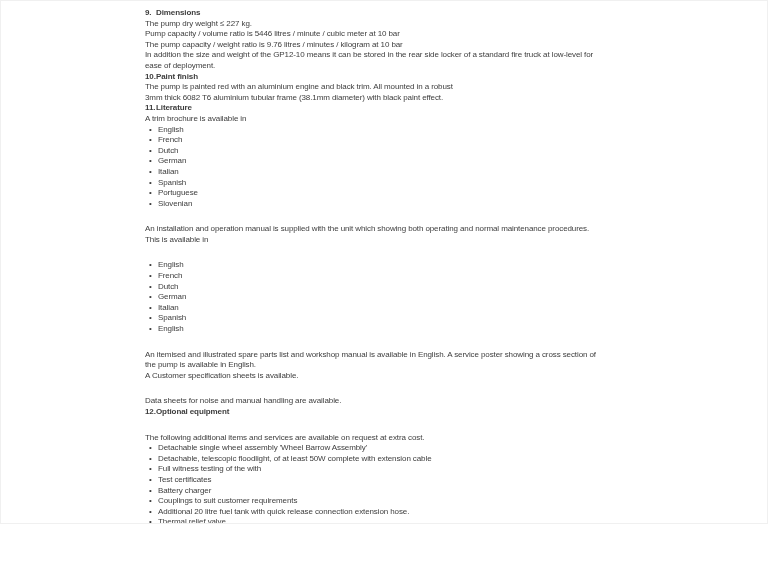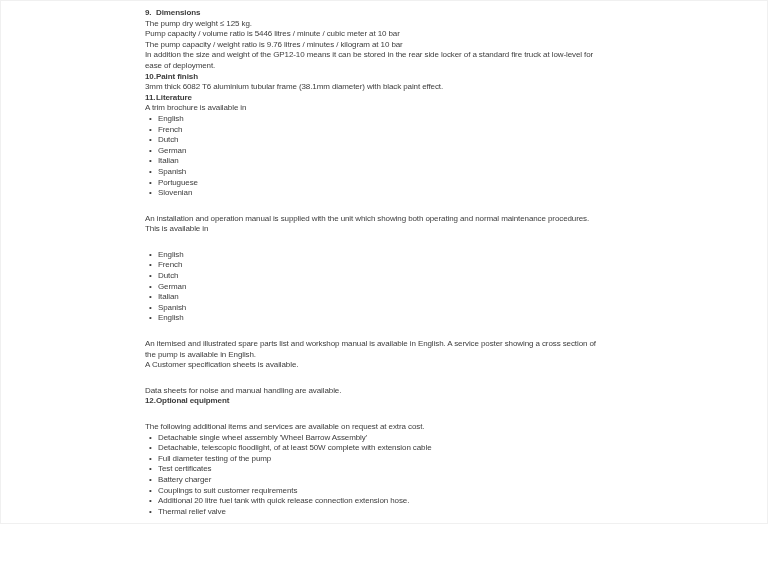--- a/index.html
+++ b/index.html
@@ -50,28 +50,29 @@
     top: 0;
   }
 </style>
 </head>
 <body>
 
 <div class="page">
   <div class="content" id="doc-content">
       <div class="section">
         <div class="heading"><span class="num">9.</span><span>Dimensions</span></div>
-        <div class="line">The pump dry weight ≤ 125 kg.</div>
+        <div class="line">The pump dry weight ≤ 227 kg.</div>
         <div class="line">Pump capacity / volume ratio is 5446 litres / minute / cubic meter at 10 bar</div>
         <div class="line">The pump capacity / weight ratio is 9.76 litres / minutes / kilogram at 10 bar</div>
         <div class="line">In addition the size and weight of the GP12-10 means it can be stored in the rear side locker of a standard fire truck at low-level for</div>
         <div class="line">ease of deployment.</div>
       </div>
       <div class="section">
         <div class="heading"><span class="num">10.</span><span>Paint finish</span></div>
+        <div class="line">The pump is painted red with an aluminium engine and black trim. All mounted in a robust</div>
         <div class="line">3mm thick 6082 T6 aluminium tubular frame (38.1mm diameter) with black paint effect.</div>
       </div>
       <div class="section">
         <div class="heading"><span class="num">11.</span><span>Literature</span></div>
         <div class="line">A trim brochure is available in</div>
         <ul class="bullets">
           <li><span class="bullet">•</span><span>English</span></li>
           <li><span class="bullet">•</span><span>French</span></li>
           <li><span class="bullet">•</span><span>Dutch</span></li>
           <li><span class="bullet">•</span><span>German</span></li>
@@ -100,21 +101,21 @@
         <div class="gap"></div>
         <div class="line">Data sheets for noise and manual handling are available.</div>
       </div>
       <div class="section">
         <div class="heading"><span class="num">12.</span><span>Optional equipment</span></div>
         <div class="gap"></div>
         <div class="line">The following additional items and services are available on request at extra cost.</div>
         <ul class="bullets">
           <li><span class="bullet">•</span><span>Detachable single wheel assembly 'Wheel Barrow Assembly'</span></li>
           <li><span class="bullet">•</span><span>Detachable, telescopic floodlight, of at least 50W complete with extension cable</span></li>
-          <li><span class="bullet">•</span><span>Full diameter testing of the pump</span></li>
+          <li><span class="bullet">•</span><span>Full witness testing of the with</span></li>
           <li><span class="bullet">•</span><span>Test certificates</span></li>
           <li><span class="bullet">•</span><span>Battery charger</span></li>
           <li><span class="bullet">•</span><span>Couplings to suit customer requirements</span></li>
           <li><span class="bullet">•</span><span>Additional 20 litre fuel tank with quick release connection extension hose.</span></li>
           <li><span class="bullet">•</span><span>Thermal relief valve</span></li>
         </ul>
       </div>
     </div>
 </div>
 

